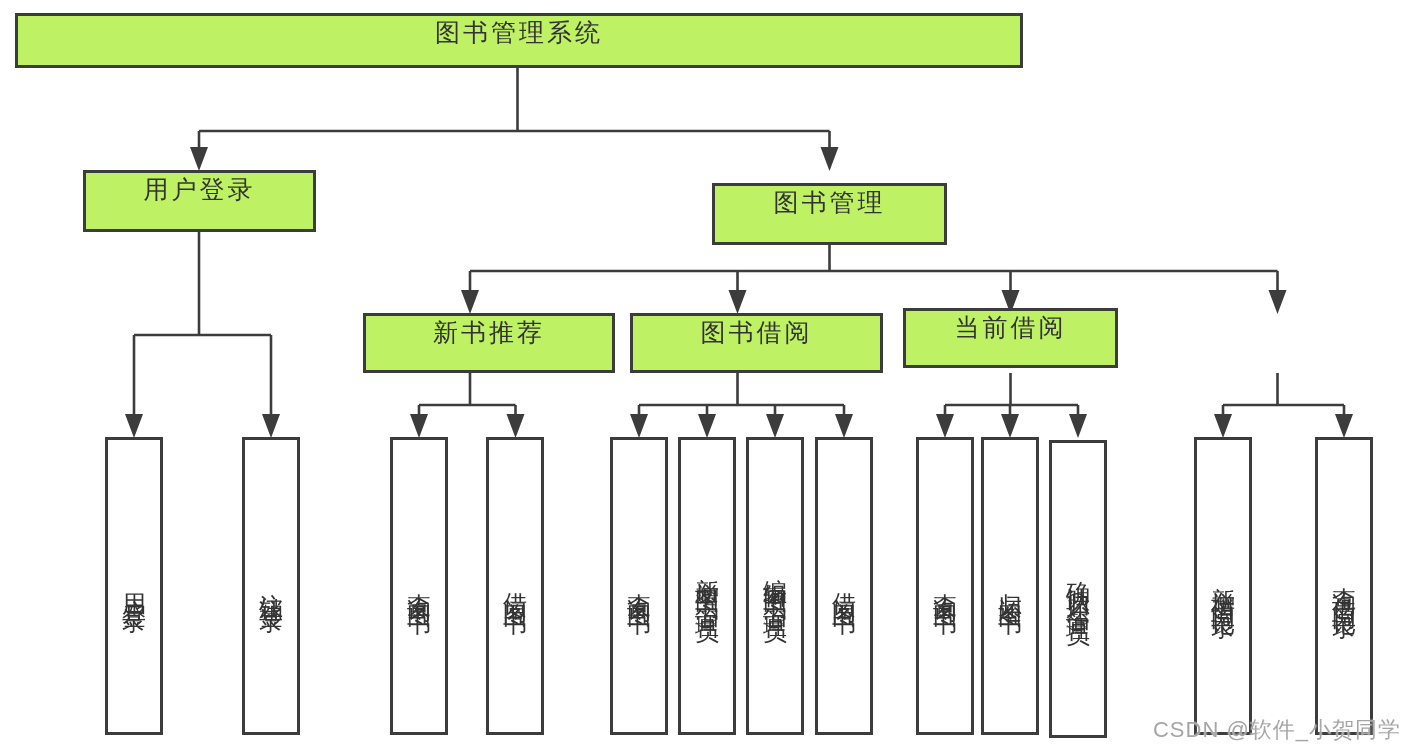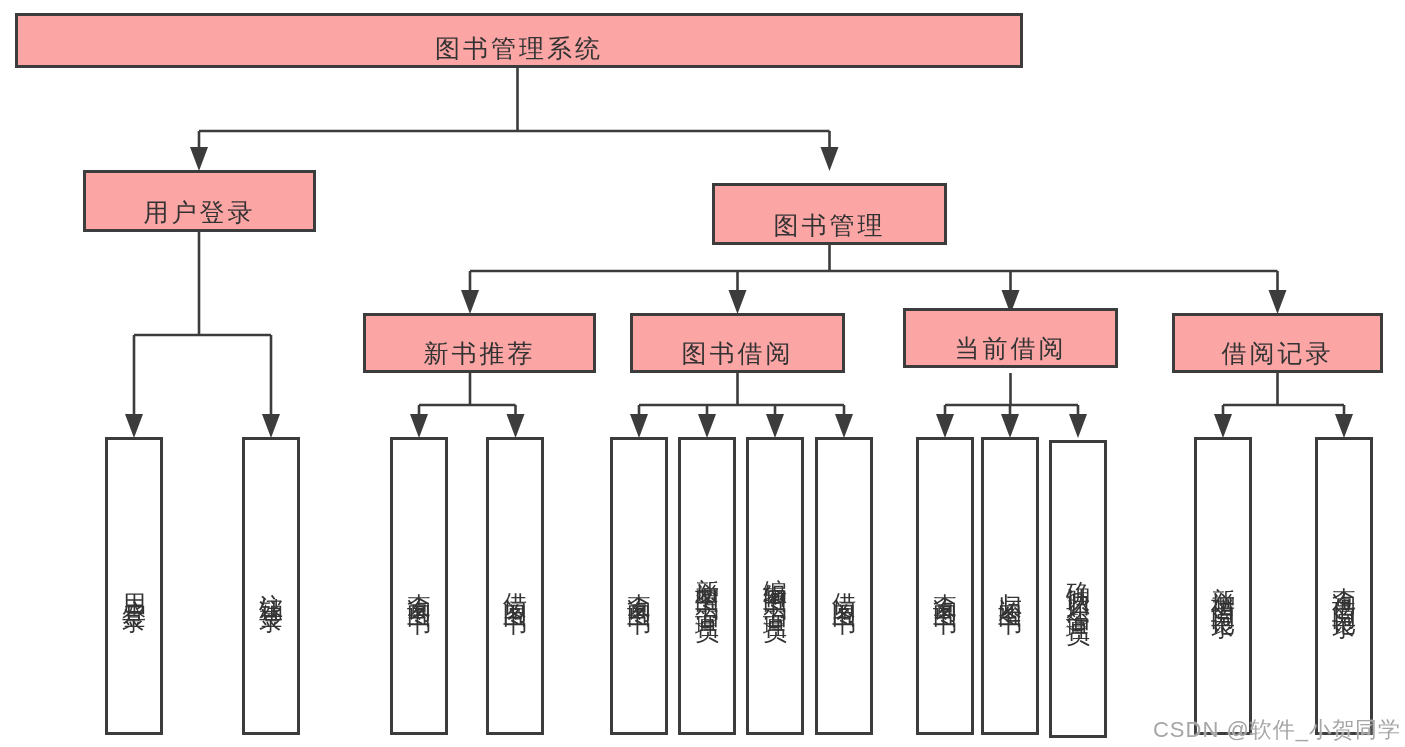--- a/index.html
+++ b/index.html
@@ -7,23 +7,23 @@
     position:relative;
     width:1405px;height:747px;
     background:#ffffff;
     font-family:"Liberation Sans",sans-serif;
     overflow:hidden;
   }
   .canvas svg{position:absolute;left:0;top:0;}
   .hnode{
     position:absolute;
     box-sizing:border-box;
-    background:#fca5a5;
+    background:#bef264;
     border:3px solid #3c3c3c;
-    display:flex;align-items:flex-end;justify-content:center;
+    display:flex;align-items:flex-start;justify-content:center;
     font-size:25px;letter-spacing:3px;color:#333333;
     z-index:2;
   }
   .vnode{
     position:absolute;
     top:437px;width:58px;height:298px;
     box-sizing:border-box;
     background:#ffffff;
     border:3px solid #3c3c3c;
     display:flex;align-items:center;justify-content:center;
@@ -122,31 +122,28 @@
     <span>图书管理系统</span>
   </div>
 
   <div class="hnode" style="left:83px;top:170px;width:233px;height:62px">
     <span>用户登录</span>
   </div>
   <div class="hnode" style="left:712px;top:183px;width:235px;height:62px">
     <span>图书管理</span>
   </div>
 
-  <div class="hnode" style="left:363px;top:313px;width:233px;height:60px">
+  <div class="hnode" style="left:363px;top:313px;width:252px;height:60px">
     <span>新书推荐</span>
   </div>
-  <div class="hnode" style="left:630px;top:313px;width:215px;height:60px">
+  <div class="hnode" style="left:630px;top:313px;width:253px;height:60px">
     <span>图书借阅</span>
   </div>
   <div class="hnode" style="left:903px;top:308px;width:215px;height:60px">
     <span>当前借阅</span>
-  </div>
-  <div class="hnode" style="left:1172px;top:313px;width:211px;height:60px">
-    <span>借阅记录</span>
   </div>
 
   <div class="vnode" style="left:105px">
     <span>用户登录</span>
   </div>
   <div class="vnode" style="left:242px">
     <span>注销登录</span>
   </div>
 
   <div class="vnode" style="left:390px">

